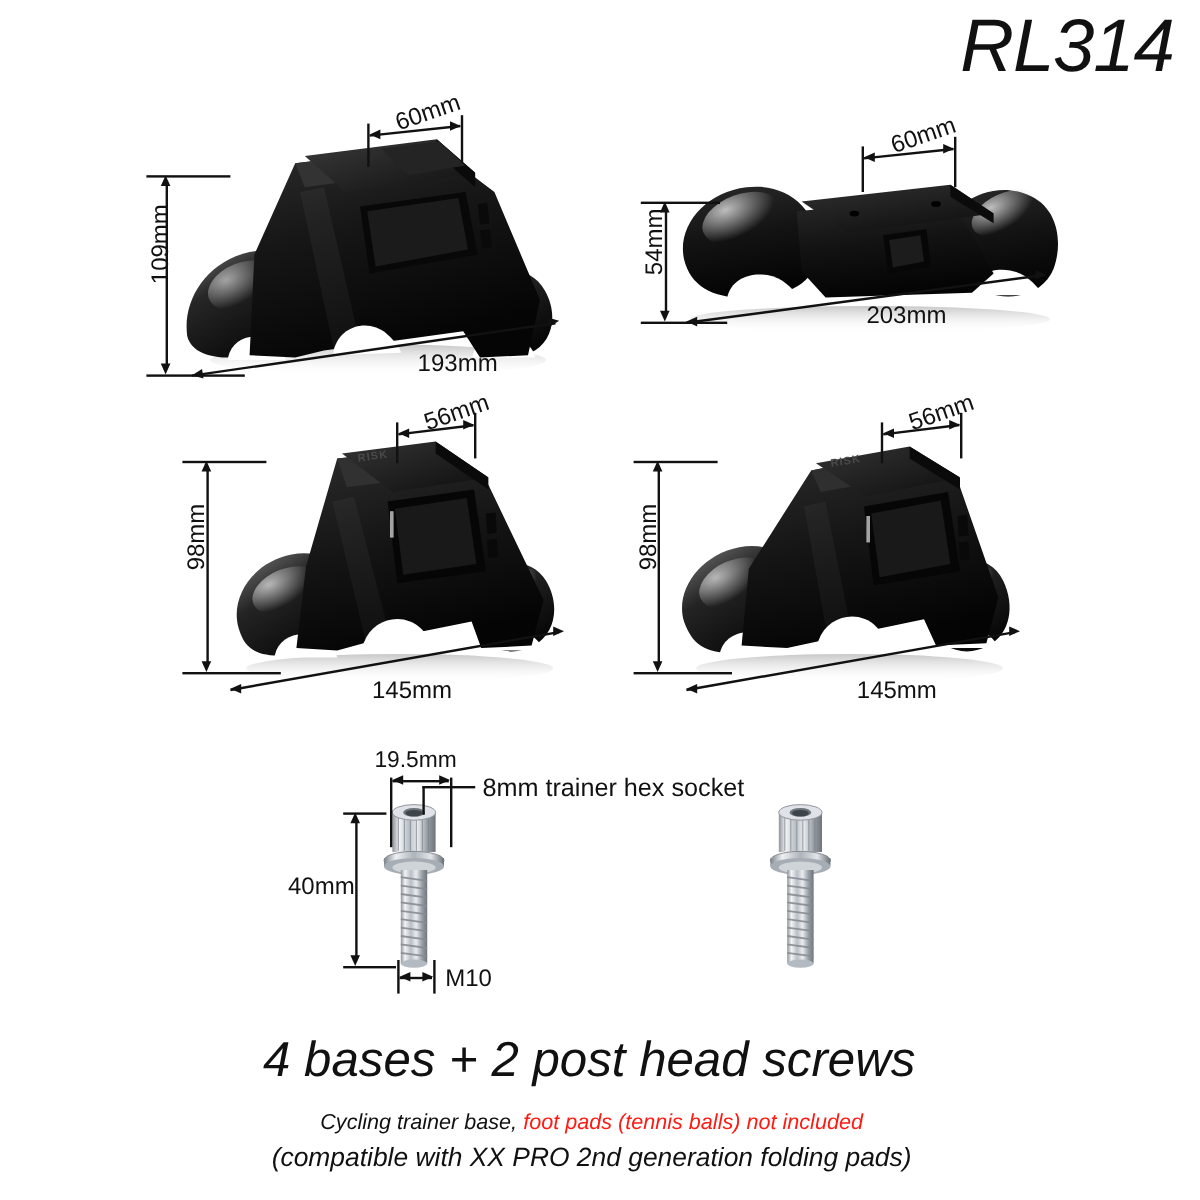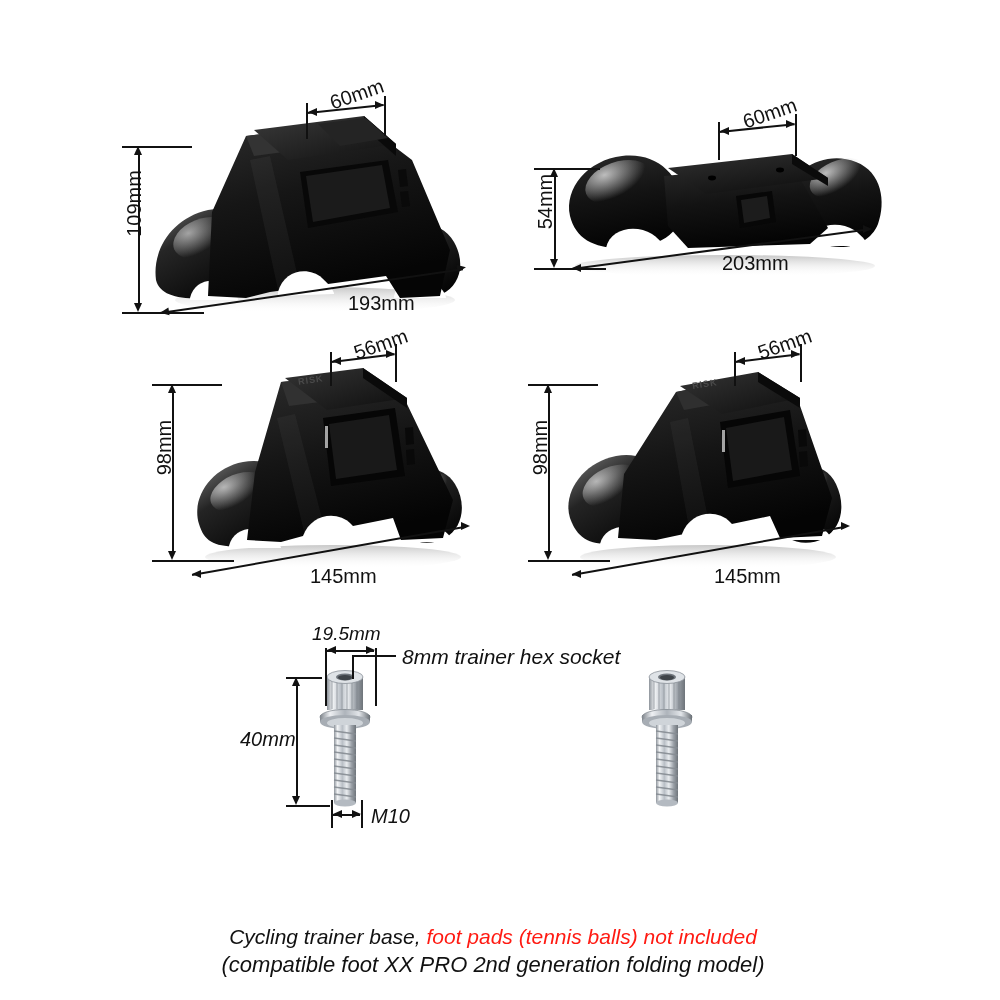--- a/index.html
+++ b/index.html
@@ -8,49 +8,50 @@
   .stage{position:absolute;inset:0;}
   .abs{position:absolute;}
 
   
   #title{right:22px;top:8px;font-size:62px;font-style:italic;font-weight:400;
          letter-spacing:-1px;line-height:1;color:#111;}
 
   
   .dim{font-size:20px;color:#111;white-space:nowrap;font-weight:400;}
   .dim.sm{font-size:19px;}
-  .ital{font-style:italic;}
+  .ital{}
 
   
   .dline{position:absolute;background:#111;height:1.6px;transform-origin:0 50%;}
   .ext{position:absolute;background:#111;width:1.6px;transform-origin:50% 0;}
   .extH{position:absolute;background:#111;height:1.6px;transform-origin:0 50%;}
   .ar{position:absolute;width:0;height:0;border-style:solid;}
   .ar-l{border-width:4.5px 9px 4.5px 0;border-color:transparent #111 transparent transparent;}
   .ar-r{border-width:4.5px 0 4.5px 9px;border-color:transparent transparent transparent #111;}
   .ar-u{border-width:0 4.5px 9px 4.5px;border-color:transparent transparent #111 transparent;}
   .ar-d{border-width:9px 4.5px 0 4.5px;border-color:#111 transparent transparent transparent;}
 
   
   #cap-main{left:0;right:18px;top:862px;text-align:center;font-size:41px;
             font-style:italic;line-height:1.05;}
-  #cap-sub1{left:0;right:14px;top:925px;text-align:center;font-size:21px;font-style:italic;}
+  #cap-sub1{left:0;right:14px;top:925px;text-align:center;font-size:18px;font-style:italic;}
   #cap-sub2{left:0;right:14px;top:952px;text-align:center;font-size:22px;font-style:italic;}
   .red{color:#ff1a12;}
 
   
   .part{position:absolute;}
   .logo{position:absolute;font-size:9px;letter-spacing:1px;color:#4a4a4a;
         font-weight:bold;font-family:"Liberation Sans",sans-serif;}
 </style>
 </head>
 <body>
 
 <div class="stage">
 
+  <div class="abs" id="title">RL314</div>
 
   <div class="part" style="left:150px;top:100px;width:330px;height:220px;">
     <svg width="330" height="220" viewBox="0 0 330 220">
       <defs>
         <linearGradient id="g1body" x1="0" y1="0" x2="0.35" y2="1">
           <stop offset="0" stop-color="#2c2c2c"></stop>
           <stop offset="0.45" stop-color="#161616"></stop>
           <stop offset="1" stop-color="#050505"></stop>
         </linearGradient>
         <linearGradient id="g1foot" x1="0.1" y1="0" x2="0.8" y2="1">
@@ -450,18 +451,19 @@
     <div class="ar ar-r" style="left:352px;top:810px;"></div>
     <div class="abs dim ital" style="left:371px;top:805px;">M10</div>
   </div>
 
   <div class="abs">
     <div class="ext" style="left:352px;top:655px;height:24px;"></div>
     <div class="extH" style="left:352px;top:655px;width:44px;"></div>
     <div class="abs dim ital" style="left:402px;top:645px;font-size:21px;">8mm trainer hex socket</div>
   </div>
 
+  <div class="abs" id="cap-main">4 bases + 2 post head screws</div>
   <div class="abs" id="cap-sub1">
     <span>Cycling trainer base, </span><span class="red">foot pads (tennis balls) not included</span>
   </div>
-  <div class="abs" id="cap-sub2">(compatible foot XX PRO 2nd generation folding model)</div>
+  <div class="abs" id="cap-sub2">(compatible with XX PRO 2nd generation folding pads)</div>
 
 </div>
 
 </body></html>

